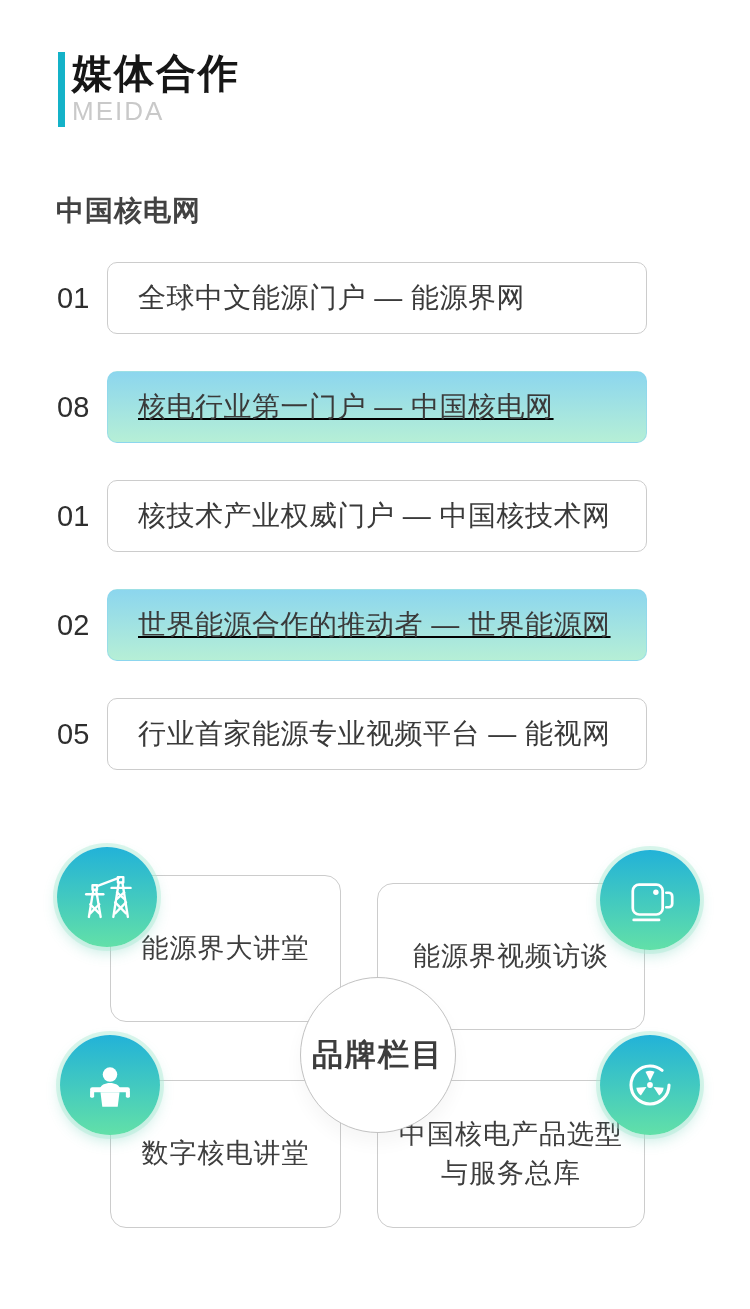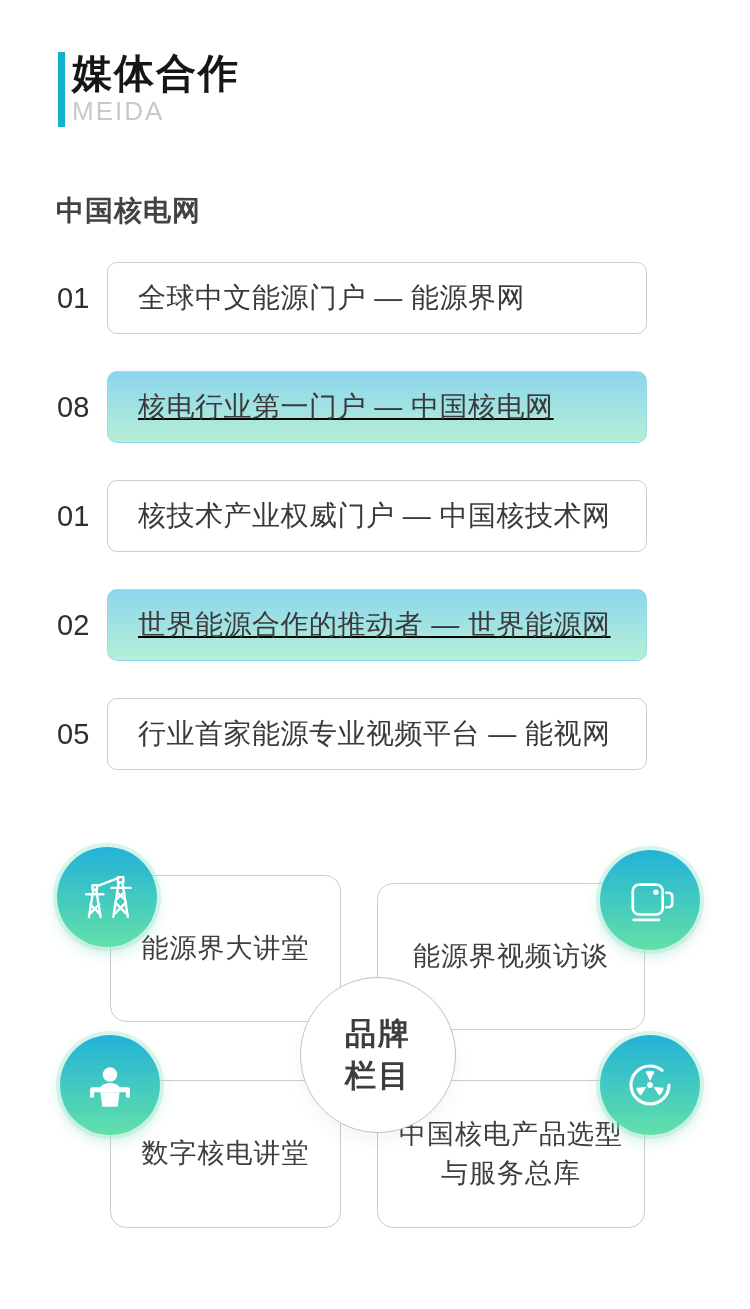--- a/index.html
+++ b/index.html
@@ -72,21 +72,21 @@
   .icon-circle svg { width:58px; height:58px; display:block; }
   .ic1 { left:57px;  top:4px; }
   .ic2 { left:600px; top:7px; }
   .ic3 { left:60px;  top:192px; }
   .ic4 { left:600px; top:192px; }
 
   .center-circle {
     position:absolute; z-index:3; left:300px; top:134px;
     width:156px; height:156px; border-radius:50%;
     background:#ffffff; border:1px solid #c2c2c2; box-sizing:border-box;
-    display:flex; flex-direction:column; align-items:center; justify-content:center;
+    display:flex; flex-direction:row; align-items:center; justify-content:center;
     text-align:center; box-shadow:0 10px 18px rgba(0,0,0,0.04);
   }
   .center-circle .line { font-size:31px; font-weight:bold; color:#3d3d3d; line-height:1.35; letter-spacing:2px; }
 </style>
 </head>
 <body>
 
 <div class="page-header">
   <div class="page-title">媒体合作</div>
   <div class="page-subtitle">MEIDA</div>

